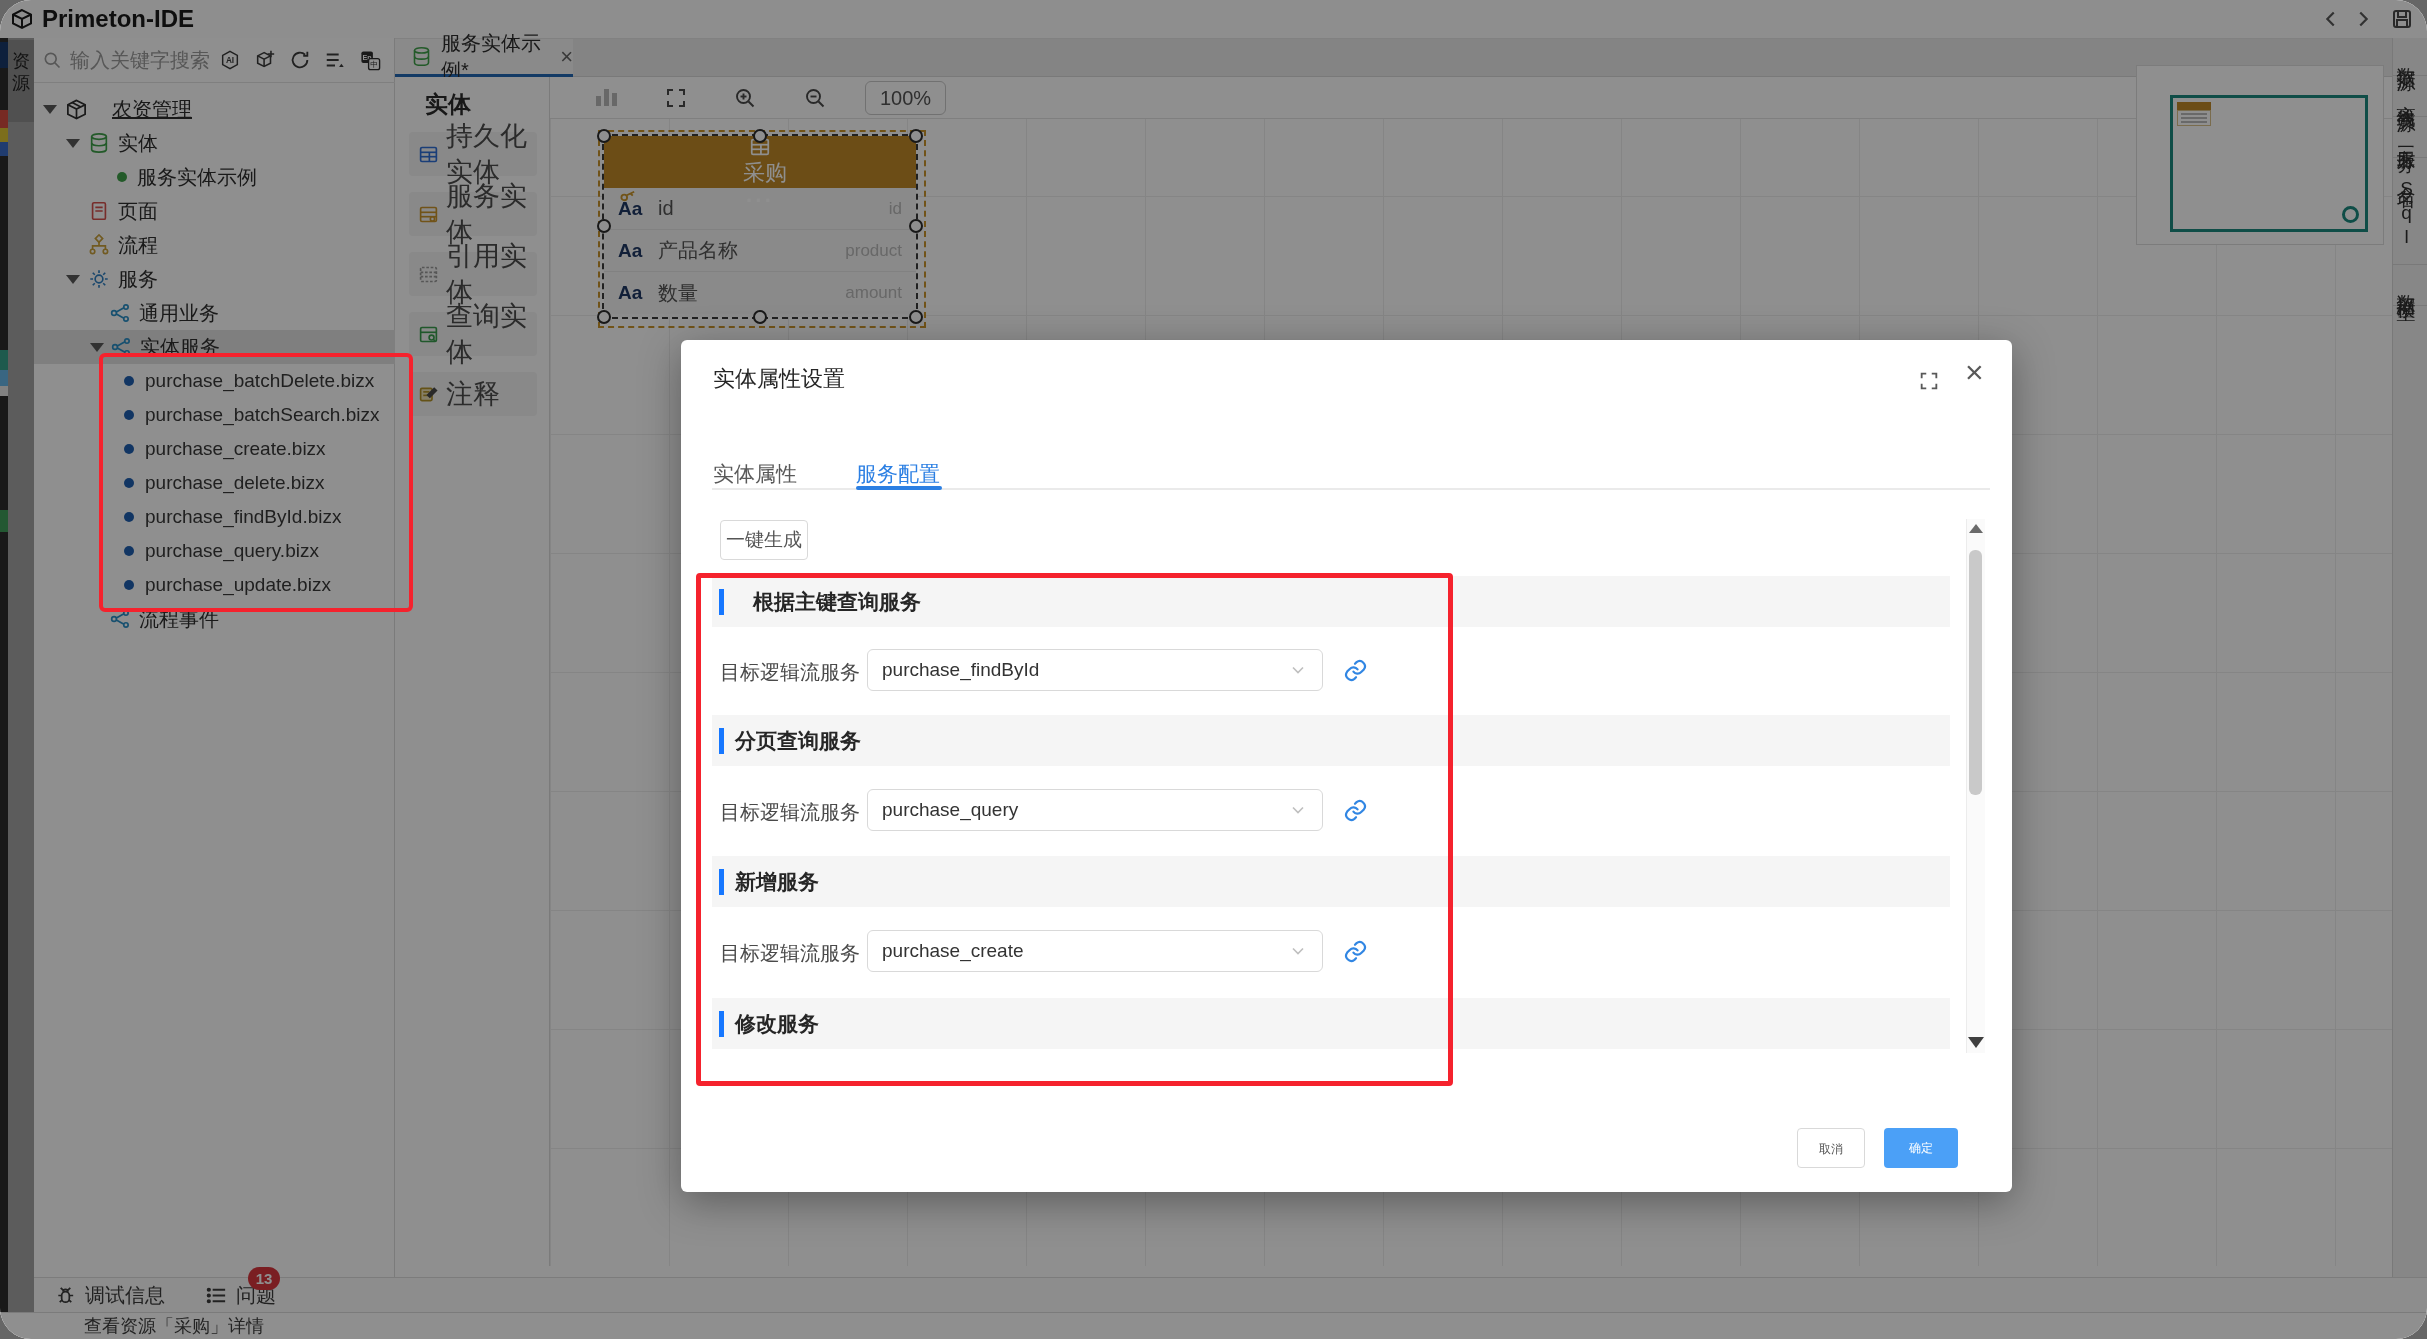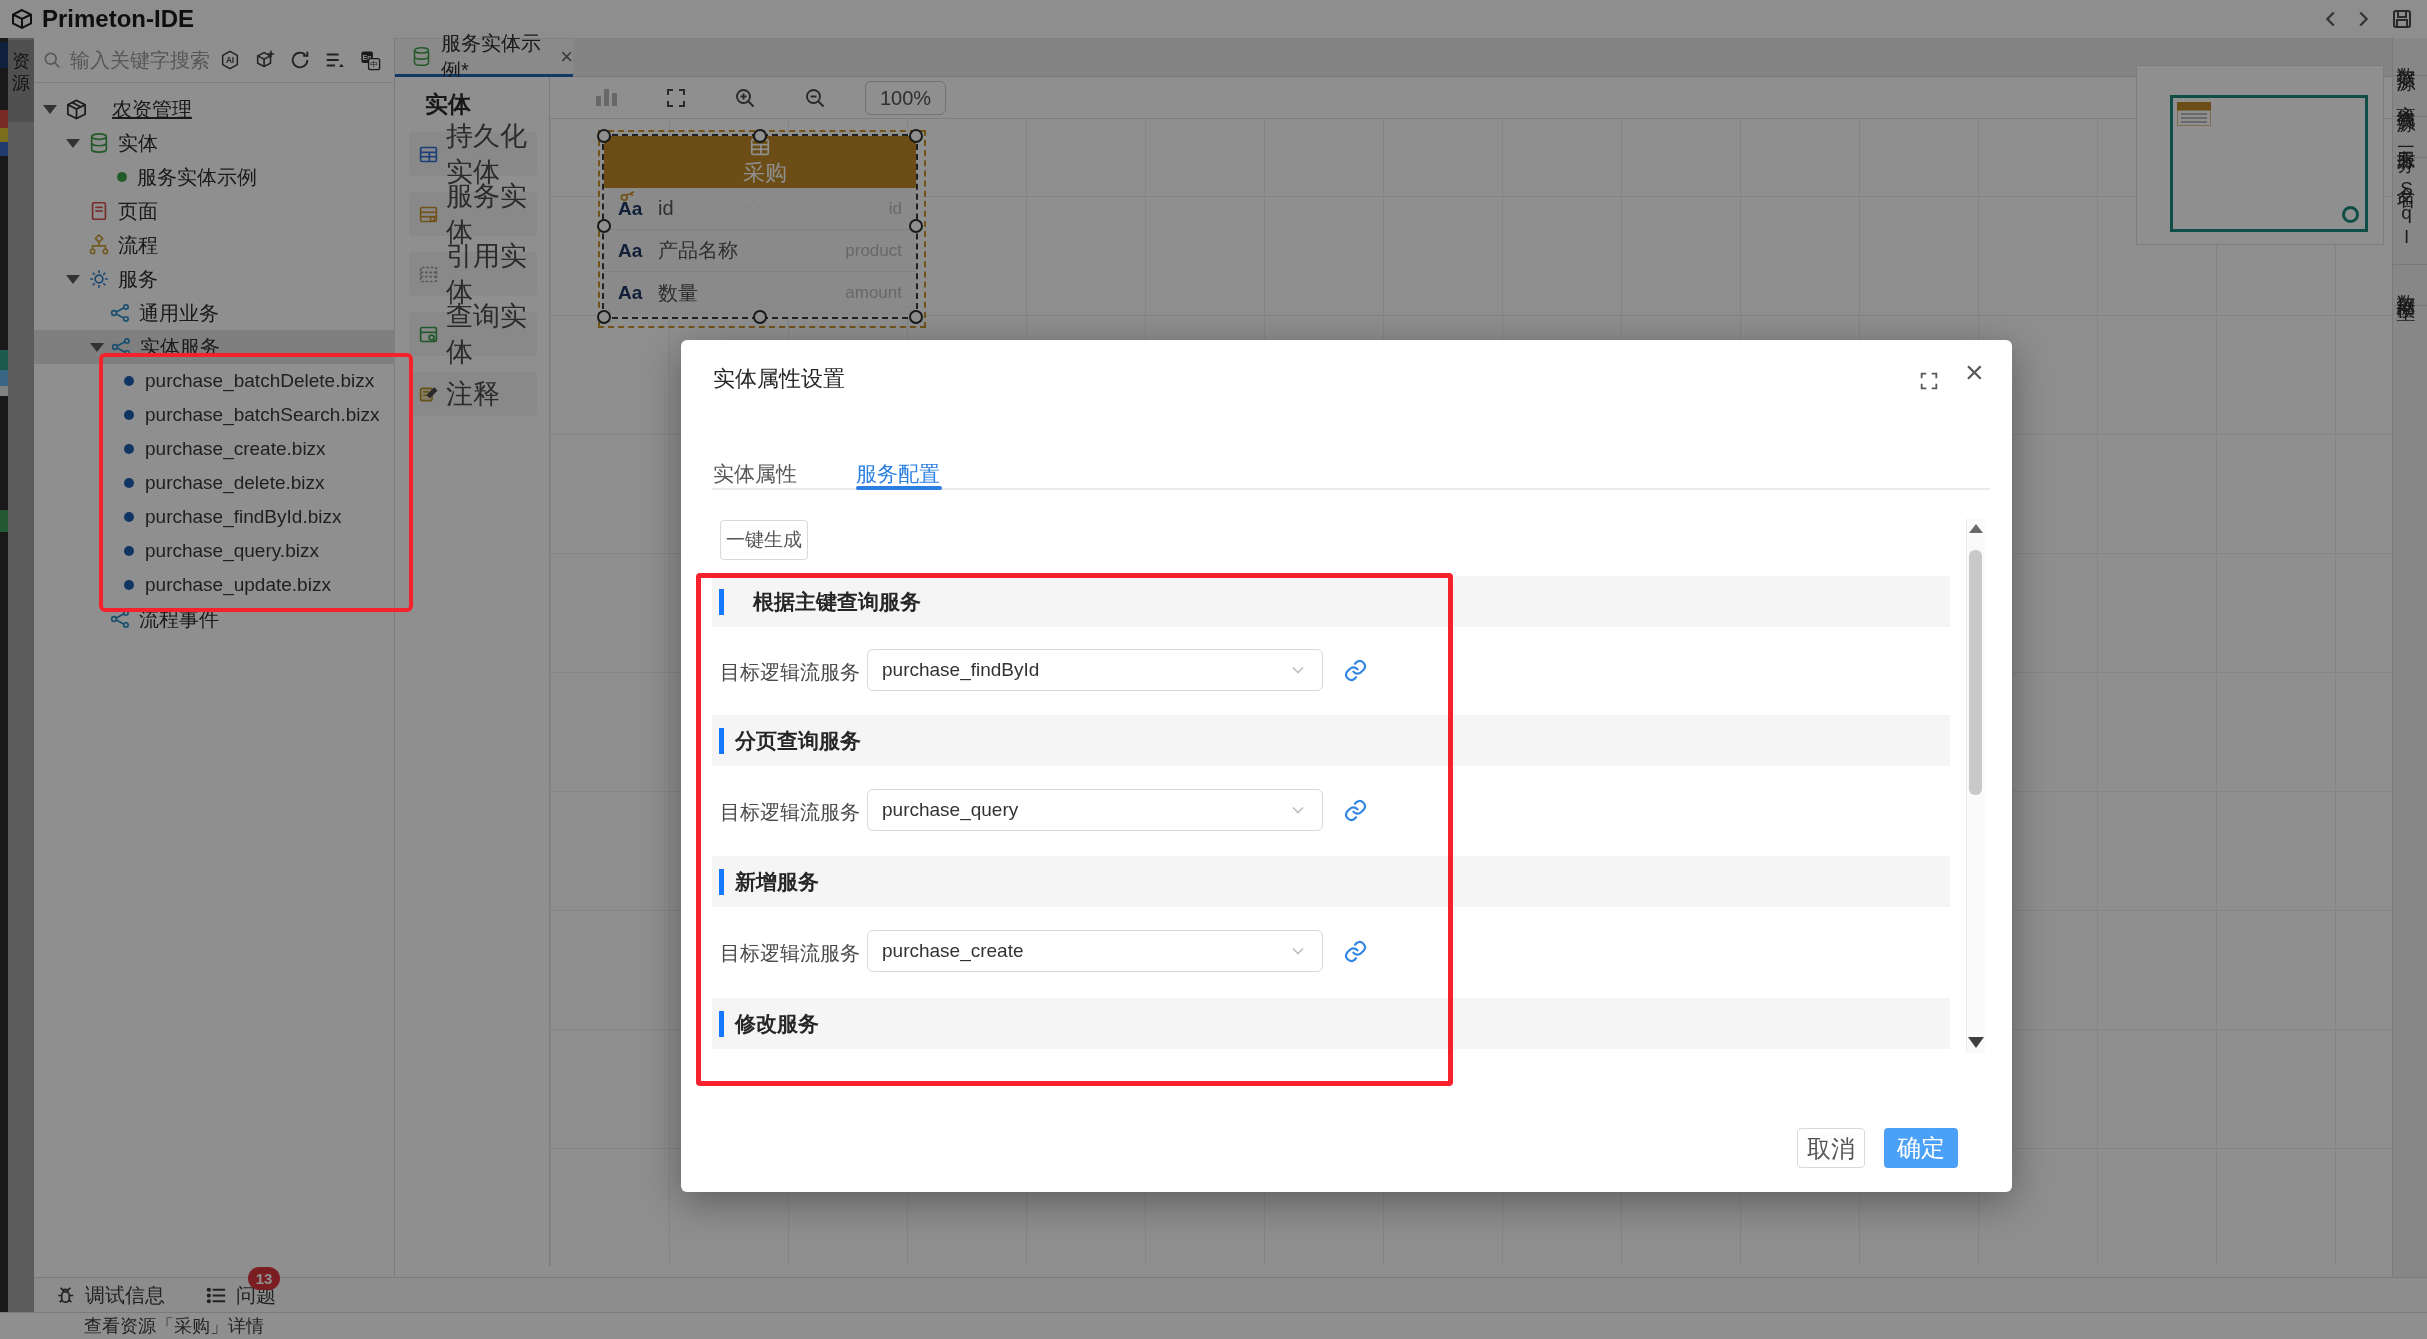--- a/index.html
+++ b/index.html
@@ -1,17 +1,17 @@
 <!DOCTYPE html>
 <html><head>
 <meta charset="utf-8">
 <style>
   html,body{margin:0;padding:0;background:#666;}
   #app{position:relative;width:2427px;height:1339px;background:#fff;overflow:hidden;
-       font-family:"Liberation Sans","DejaVu Sans",sans-serif;color:#333;}
+       font-family:"Liberation Sans","DejaVu Sans",sans-serif;color:#333;border-radius:31px;}
   .r{position:absolute;}
   .row{display:flex;align-items:center;}
   svg{display:block;}
   
   .titlebar{left:0;top:0;width:2427px;height:38px;background:#fdfdfd;border-bottom:1px solid #e6e6e6;}
   .apptitle{font-size:24px;font-weight:bold;color:#1b1b1b;}
   
   .sliver{left:0;top:38px;width:8px;height:1274px;background:#2d2d2d;}
   .lstrip{left:8px;top:38px;width:26px;height:1274px;background:#a5a5a5;}
   .ltab{position:absolute;left:0;top:2px;width:26px;height:82px;background:#8f8f8f;
@@ -84,21 +84,21 @@
   .sectitle{font-size:21px;font-weight:bold;color:#262626;margin-left:11px;}
   .flabel{position:absolute;left:39px;font-size:20px;color:#4a4a4a;}
   .fselect{position:absolute;left:186px;width:456px;height:42px;border:1px solid #d9d9d9;border-radius:6px;
            background:#fff;display:flex;align-items:center;padding:0 14px;box-sizing:border-box;font-size:19px;color:#333;}
   .fselect .val{flex:1;}
   .linkic{position:absolute;left:662px;}
   .sbtrack{position:absolute;left:1285px;top:179px;width:18px;height:534px;background:#fafafa;border-left:1px solid #ececec;}
   .sbthumb{position:absolute;left:2px;top:31px;width:13px;height:245px;background:#c9c9c9;border-radius:6px;}
   .tri-up{width:0;height:0;border-left:7px solid transparent;border-right:7px solid transparent;border-bottom:9px solid #6a6a6a;margin:5px auto 0;}
   .tri-dn{width:0;height:0;border-left:8px solid transparent;border-right:8px solid transparent;border-top:11px solid #3f3f3f;margin:0 auto;}
-  .mbtn{position:absolute;top:788px;height:40px;border-radius:4px;font-size:24px;text-align:center;line-height:40px;}
+  .mbtn{position:absolute;top:788px;height:40px;border-radius:4px;font-size:12px;text-align:center;line-height:40px;}
   .btncancel{left:1116px;width:68px;background:#fff;border:1px solid #d9d9d9;color:#555;box-sizing:border-box;}
   .btnok{left:1203px;width:74px;background:#4ba0f7;color:#fff;}
   
   .redbox{border:4px solid #f5222d;border-radius:6px;z-index:60;}
 </style>
 </head>
 <body>
 
 <div id="app">
 

